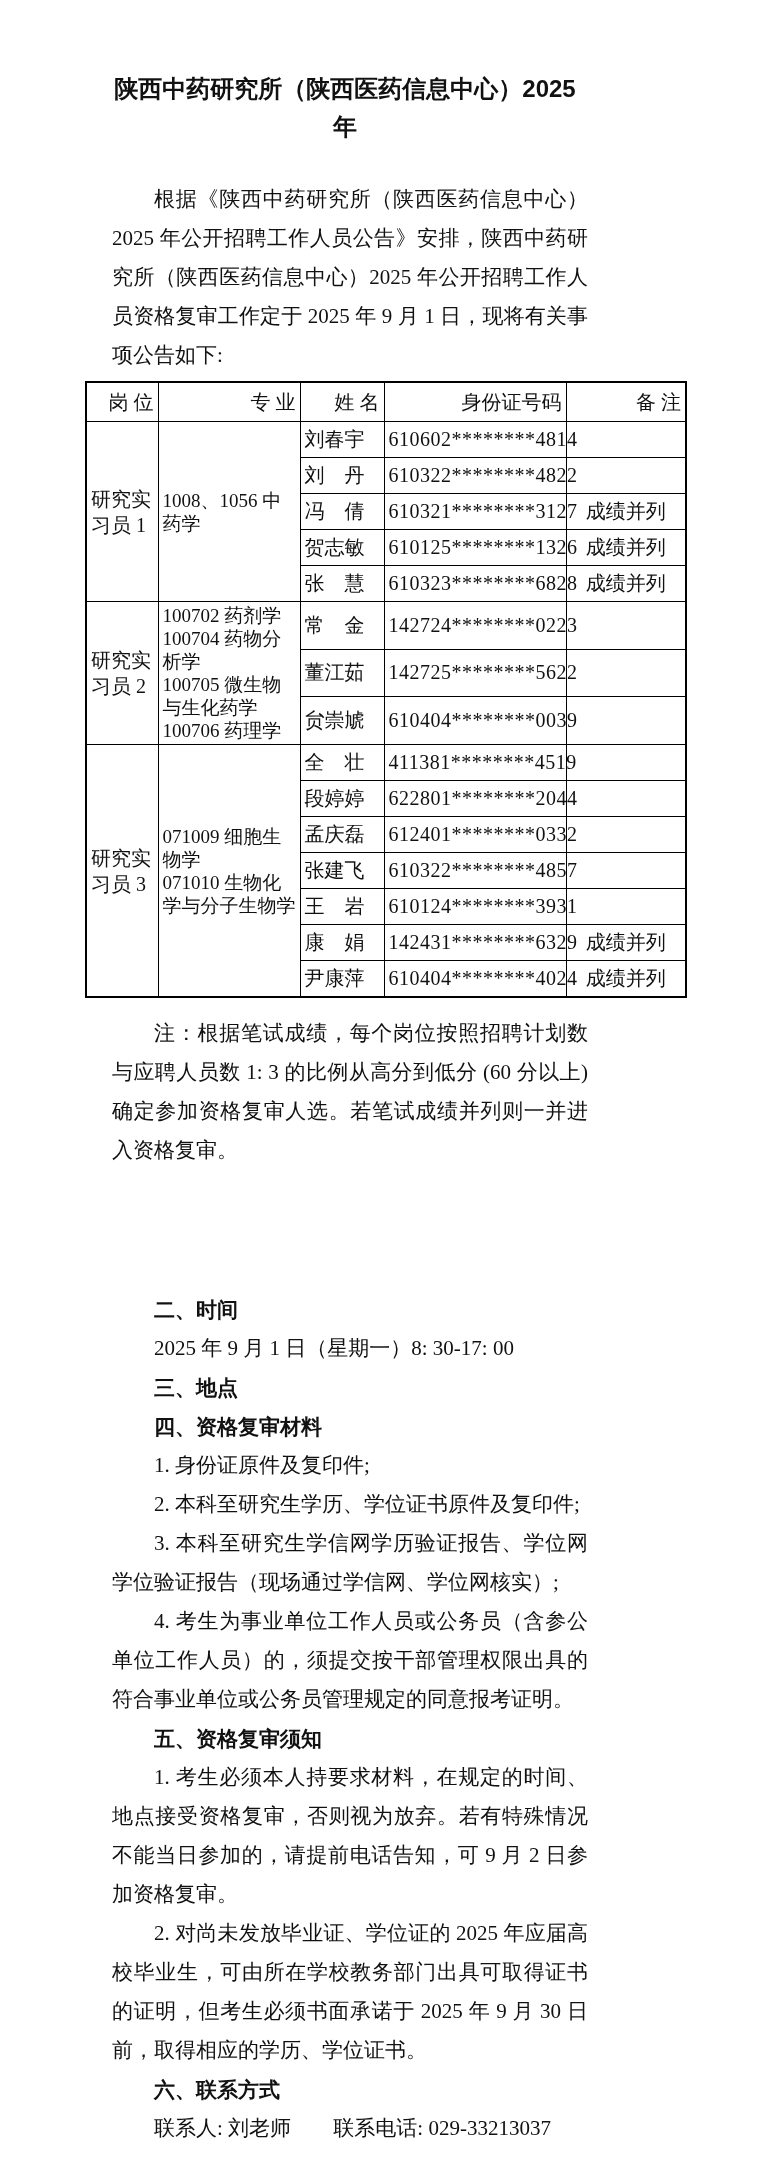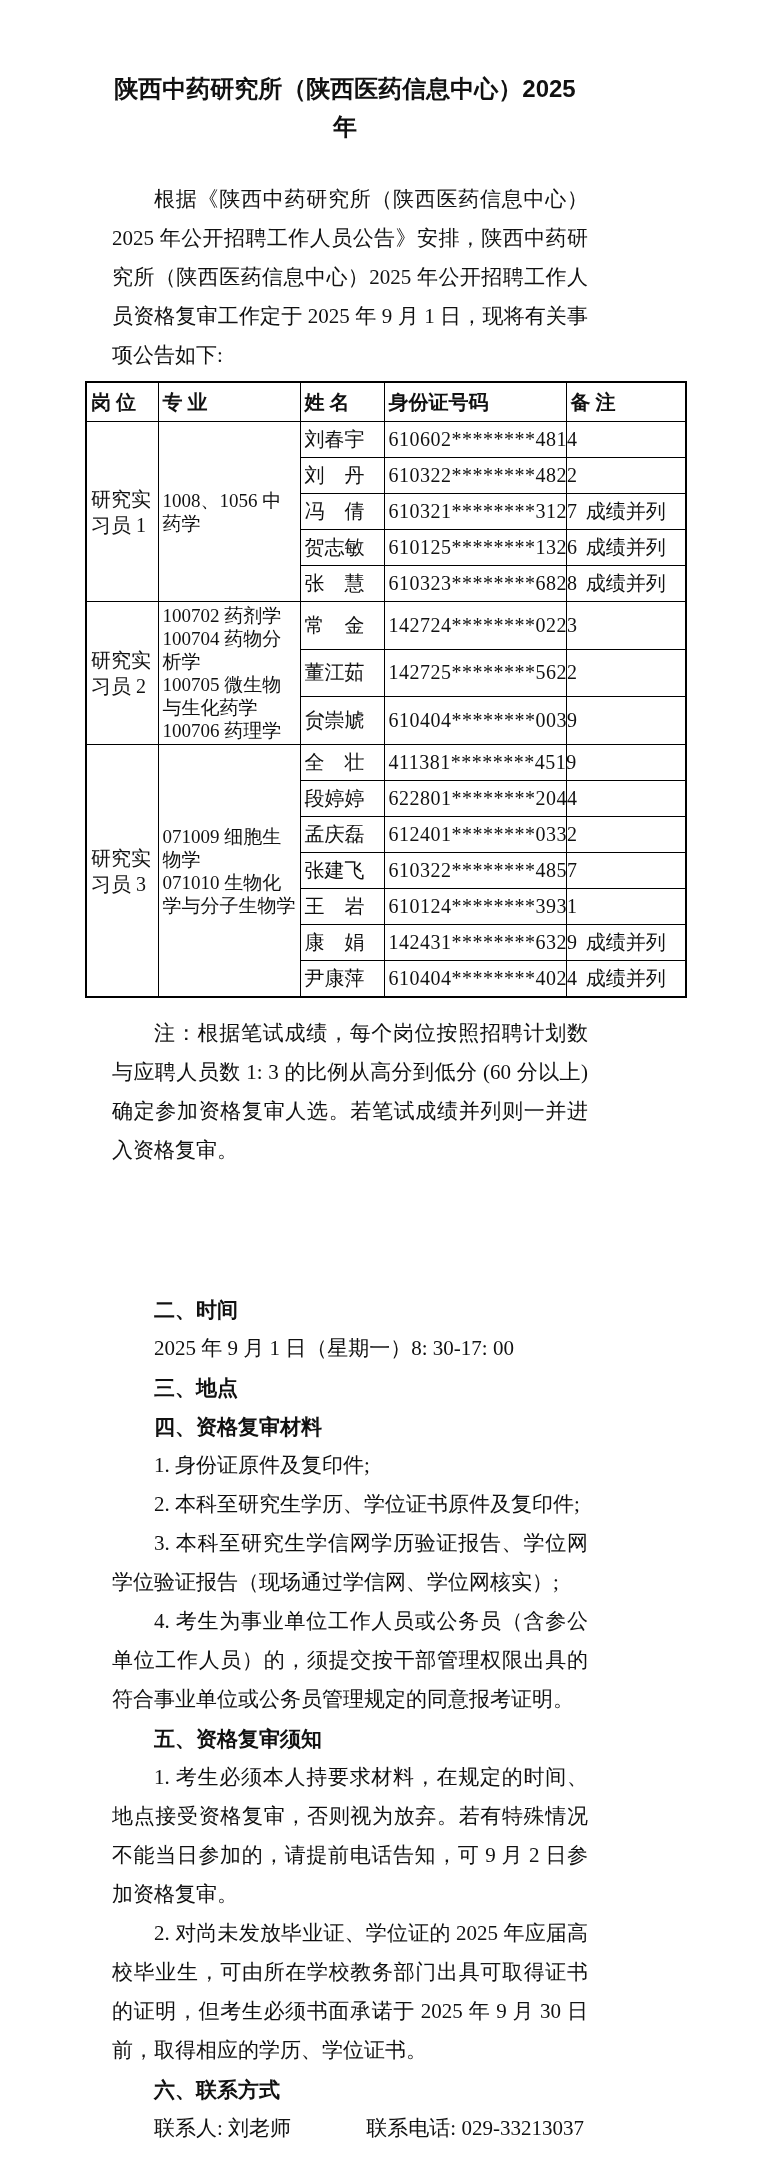--- a/index.html
+++ b/index.html
@@ -45,37 +45,37 @@
     width:600px;
     table-layout:fixed;
     font-size:20px;
   }
   table.review th, table.review td{
     border:1px solid #000;
     padding:2px 4px;
     vertical-align:middle;
   }
   table.review{border:2px solid #000;}
-  th.h{font-weight:bold;height:34px;text-align:left;}
+  th.h{font-weight:normal;height:34px;text-align:right;}
   .col-pos{width:72px;}
   .col-major{width:142px;}
   .col-name{width:84px;}
   .col-id{width:182px;}
   .col-note{width:120px;}
   td.c-pos{text-align:left;padding-left:8px;font-size:20px;line-height:26px;}
   td.c-major{font-size:19px;line-height:23px;white-space:pre-line;padding-left:6px;}
   td.c-name{padding-left:9px;height:31px;}
   td.c-id{padding-left:8px;font-size:20px;letter-spacing:0.5px;}
   td.c-note{text-align:center;font-size:20px;margin-left:40px;}
   .note-para{margin-top:16px;}
   .spacer-big{height:120px;}
   .contact-line{
     font-size:21px;line-height:39px;text-indent:2em;margin:0;
   }
-  .contact-phone{margin-left:70px;}
+  .contact-phone{margin-left:37px;}
   .footer{margin-top:28px;}
   .footer-org{
     font-size:21px;line-height:42px;margin:0;
     text-align:right;padding-right:22px;
   }
 </style>
 </head>
 <body>
 
 <div class="page">

